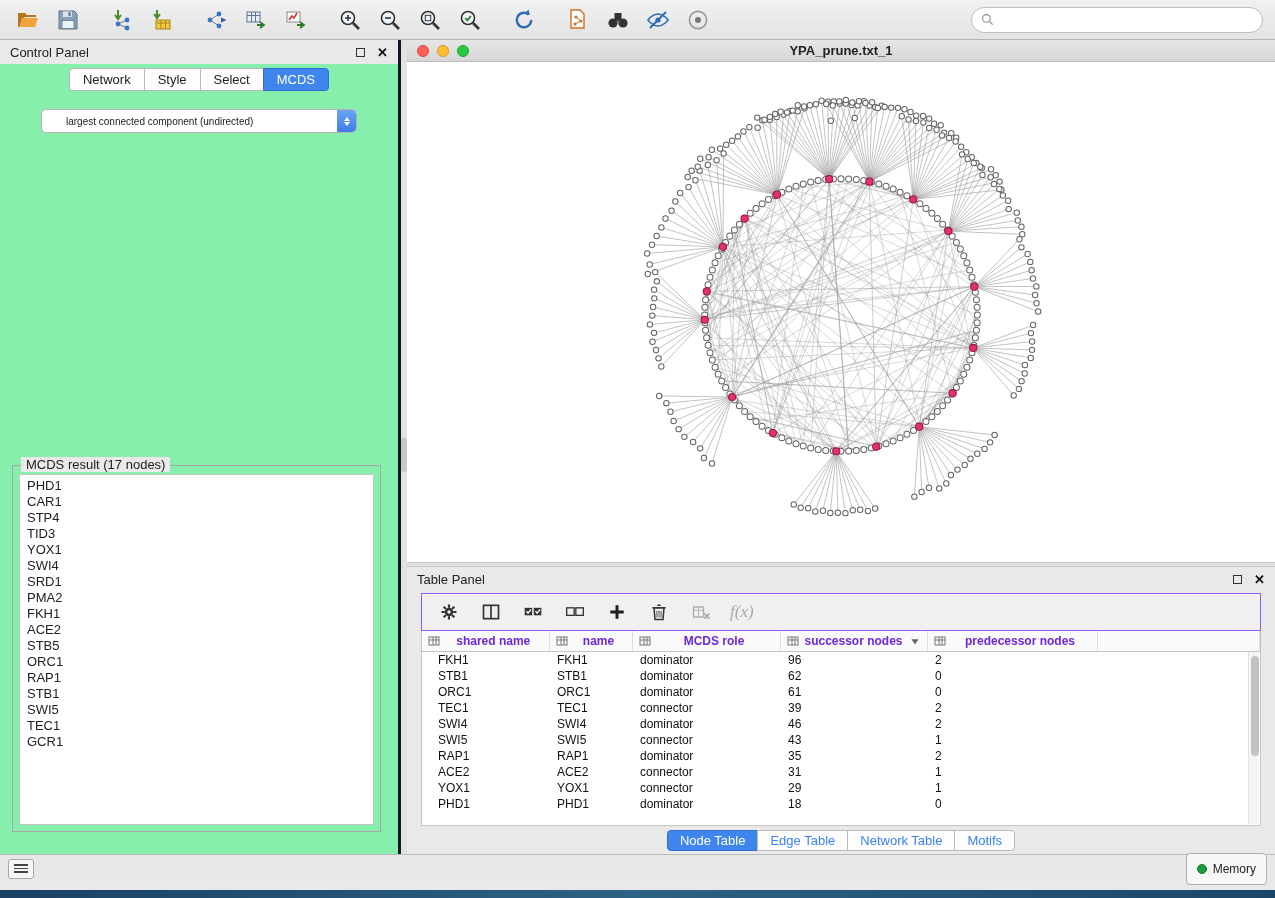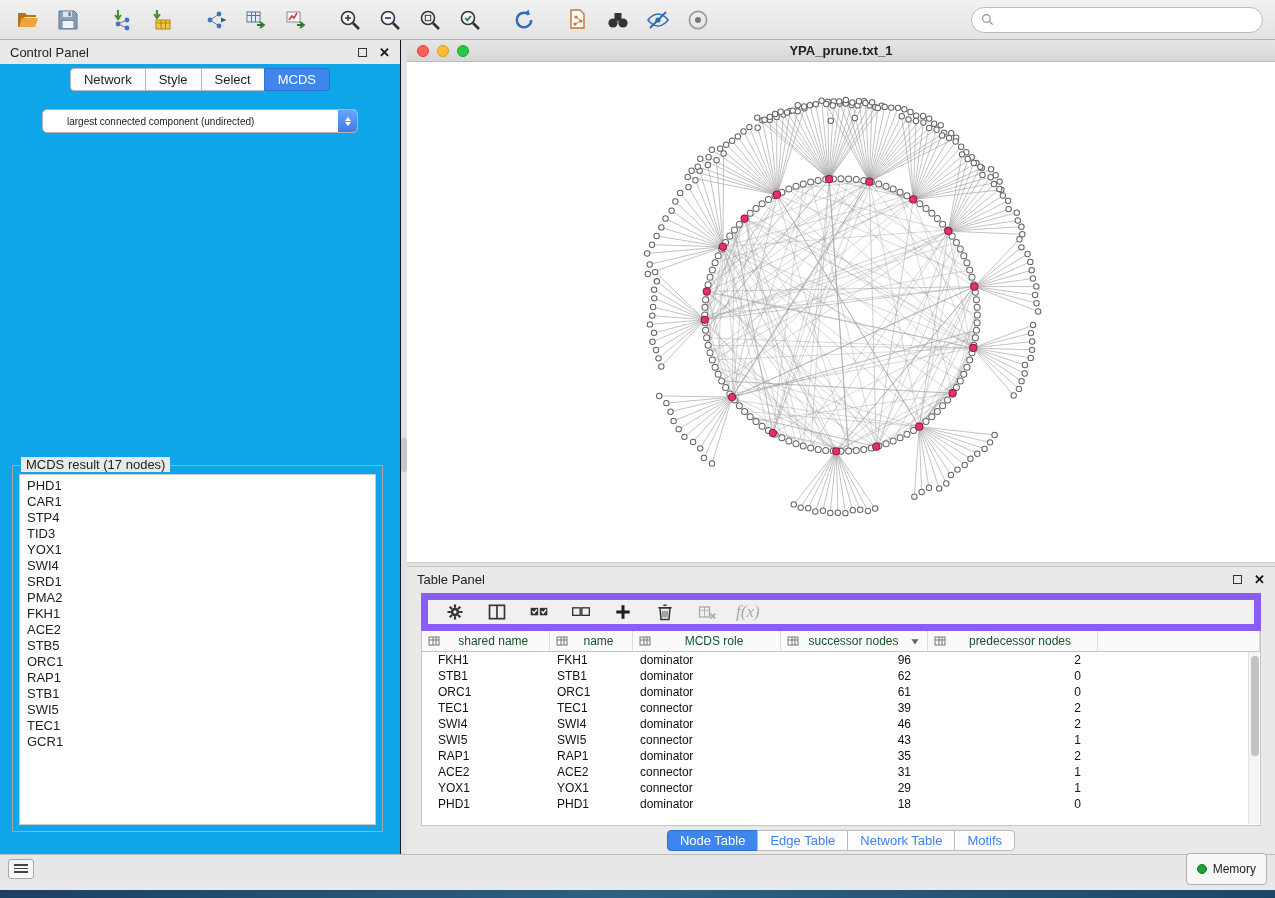--- a/index.html
+++ b/index.html
@@ -16,21 +16,21 @@
   .tb-group { display:flex; gap:8px; margin-right:22px; }
   .tb-btn { width:32px; height:30px; display:flex; align-items:center; justify-content:center; border-radius:4px; }
   .ic { width:24px; height:24px; }
   .search-box { margin-left:auto; width:292px; height:26px; background:#fff;
                 border:1px solid #bdbdbd; border-radius:13px; display:flex; align-items:center;
                 padding:0 9px; gap:6px; }
   .search-box input { border:none; outline:none; flex:1; font:12px "Liberation Sans",sans-serif; background:transparent; }
 
   
   .main { position:absolute; top:40px; left:0; right:0; bottom:36px; }
-  .control-panel { position:absolute; left:0; top:0; width:401px; bottom:0; background:#0ea5e9; border-right:1px solid #0f172a; }
+  .control-panel { position:absolute; left:0; top:0; width:401px; bottom:0; background:#86efac; border-right:3px solid #0f172a; }
   .v-splitter { position:absolute; left:401px; top:0; width:6px; bottom:0; background:#e2e2e2; }
   .v-splitter .grip { position:absolute; left:0; top:398px; width:6px; height:34px; background:#c7c7c7; border-radius:3px; }
   .right-area { position:absolute; left:407px; top:0; right:0; bottom:0; display:flex; flex-direction:column; }
 
   
   .panel-header { height:24px; display:flex; align-items:center; padding:0 10px; background:#e9e9e9; font-size:13px; color:#222; }
   .panel-header .spacer { flex:1; }
   .float-box { width:9px; height:9px; border:1.5px solid #333; margin-right:12px; display:inline-block; }
   .close-x { font-size:13px; font-weight:bold; color:#111; line-height:1; }
 
@@ -70,34 +70,34 @@
   .tl.green { background:#28c840; border:1px solid #1da62f; }
   .net-title { font-size:13px; font-weight:bold; color:#222; }
   .net-canvas { flex:1; background:#fff; position:relative; }
   .net-canvas svg { position:absolute; inset:0; }
 
   .h-splitter { height:5px; background:#e2e2e2; border-top:1px solid #c9c9c9; border-bottom:1px solid #c9c9c9; }
 
   
   .table-panel { flex:1; display:flex; flex-direction:column; background:#e9e9e9; }
   .tp-toolbar { height:38px; display:flex; align-items:center; gap:16px; padding:0 14px; background:#eeeeee;
-                border-bottom:1px solid #cfcfcf; margin:0 14px; border:7px solid #8b5cf6; margin-top:2px; background:#f0f0f0;}
+                border-bottom:1px solid #cfcfcf; margin:0 14px; border:1px solid #8b5cf6; margin-top:2px; background:#f0f0f0;}
   .tic { width:20px; height:20px; }
   .tp-tool { width:26px; height:26px; display:flex; align-items:center; justify-content:center; }
   .fx-label { font-family:"Liberation Serif",serif; font-style:italic; font-size:17px; color:#a9a9a9; }
   .table-wrap { margin:0 14px; background:#fff; border:1px solid #c5c5c5; border-top:none; flex:1; position:relative; overflow:hidden; }
   table.node-table { border-collapse:collapse; width:100%; table-layout:fixed; font-size:12px; }
   .node-table th { height:20px; background:#fafafa; border-right:1px solid #ddd; border-bottom:1px solid #c4c4c4;
-                   font-weight:normal; color:#14532d; font-size:12px; }
+                   font-weight:bold; color:#6d28d9; font-size:12px; }
   .th-inner { display:flex; align-items:center; padding:0 6px; gap:4px; }
   .th-label { flex:1; text-align:center; }
   .hic { width:12px; height:12px; flex:0 0 auto; }
   .node-table td { height:16px; line-height:16px; padding:0 8px; color:#111; white-space:nowrap; overflow:hidden; }
   .node-table td.c0 { padding-left:16px; }
-  .node-table td.c3, .node-table td.c4 { text-align:right; padding-right:16px; }
+  .node-table td.c3, .node-table td.c4 { text-align:left; padding-right:16px; }
   .tbl-scrollbar { position:absolute; right:1px; top:21px; width:11px; bottom:1px; background:#f4f4f4; border-left:1px solid #e0e0e0; }
   .tbl-thumb { position:absolute; left:1.5px; top:4px; width:8px; height:100px; background:#c2c2c2; border-radius:4px; }
 
   .tp-tabs { height:28px; display:flex; justify-content:center; align-items:center; }
   .tp-tab { padding:2px 12px; font-size:13px; background:#fdfdfd; border:1px solid #b9b9b9; margin-left:-1px; color:#3b82f6; }
   .tp-tab:first-child { border-radius:4px 0 0 4px; margin-left:0; }
   .tp-tab:last-child { border-radius:0 4px 4px 0; }
   .tp-tab.active { background:#3e86ee; border-color:#2f6fd0; color:#ffffff; }
 
   

